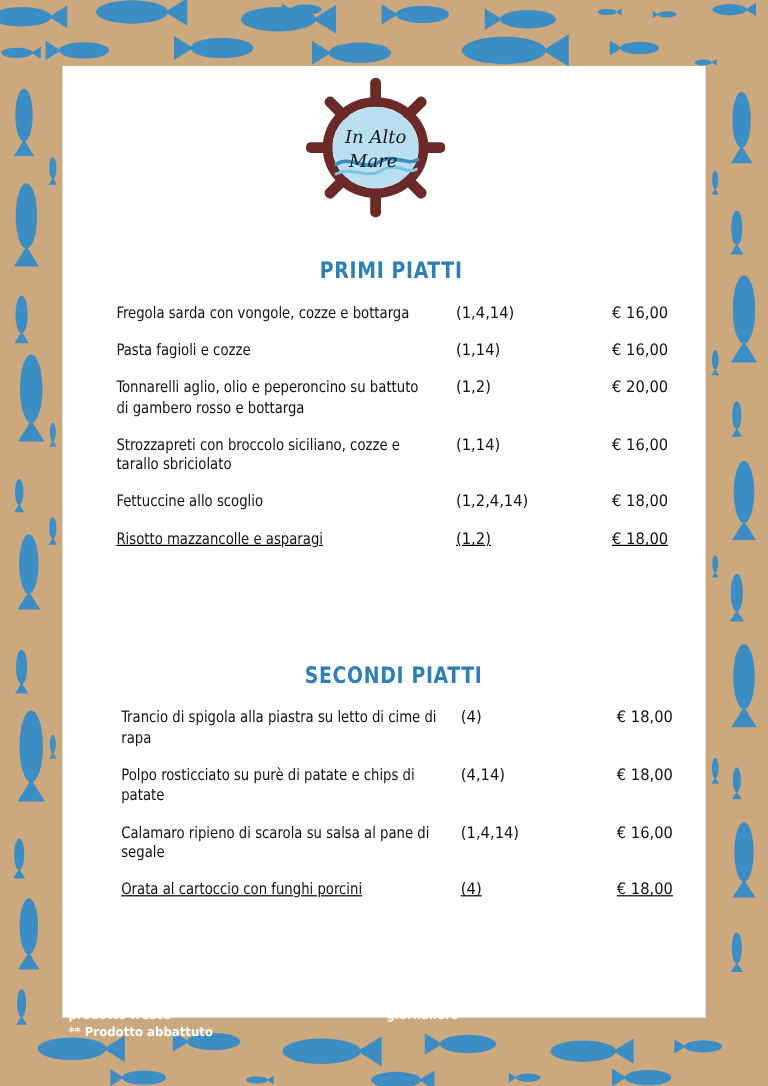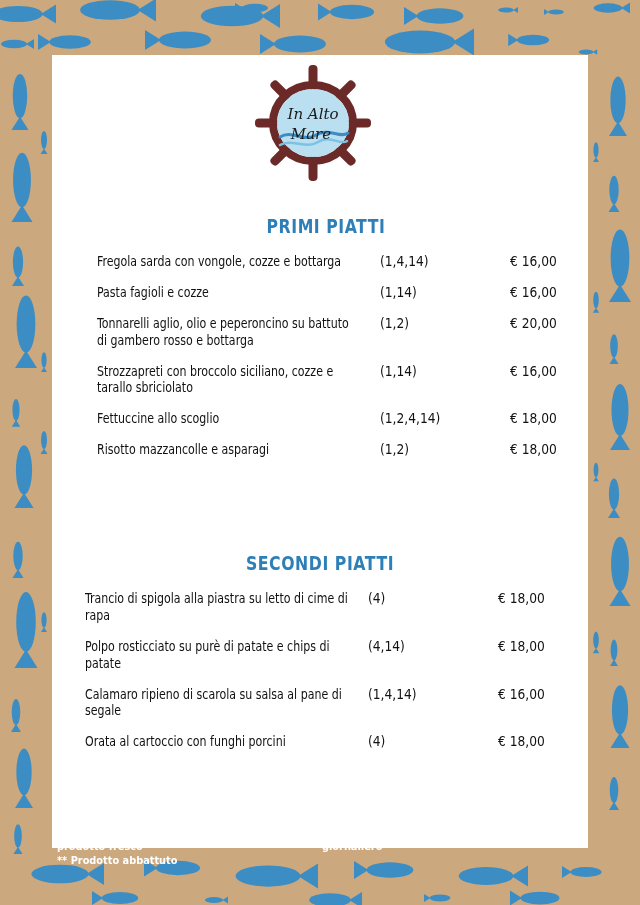--- a/index.html
+++ b/index.html
@@ -53,33 +53,33 @@
     color: #2e7fb8;
     font-size: 19px;
     font-weight: bold;
     letter-spacing: 0.6px;
     font-family: "DejaVu Sans", sans-serif;
     font-stretch: condensed;
     transform: scaleX(0.92);
   }
 
   #section-primi { position: absolute; left: 12px; right: 0; top: 160px; }
-  #section-secondi { position: absolute; left: 0; right: 0; top: 497px; }
+  #section-secondi { position: absolute; left: 16px; right: 0; top: 497px; }
 
   .items {
     margin-top: 17px;
     padding: 0 14px 0 33px;
   }
 
   .menu-row {
     display: flex;
     align-items: flex-start;
     margin-bottom: 14px;
   }
-  .menu-row:last-child { margin-bottom: 0; }
+  .menu-row:last-child { margin-bottom: 0; text-decoration: underline; }
 
   .dish-name {
     width: 283px;
     flex: 0 0 283px;
     color: #111111;
     font-size: 13.2px;
     line-height: 1.28;
     font-family: "DejaVu Sans", sans-serif;
     font-stretch: condensed;
     transform: scaleX(0.93);

